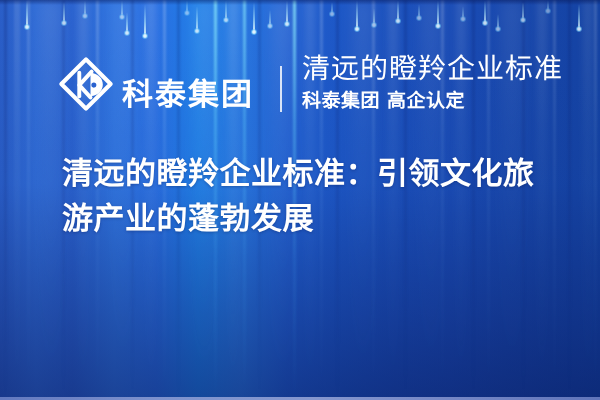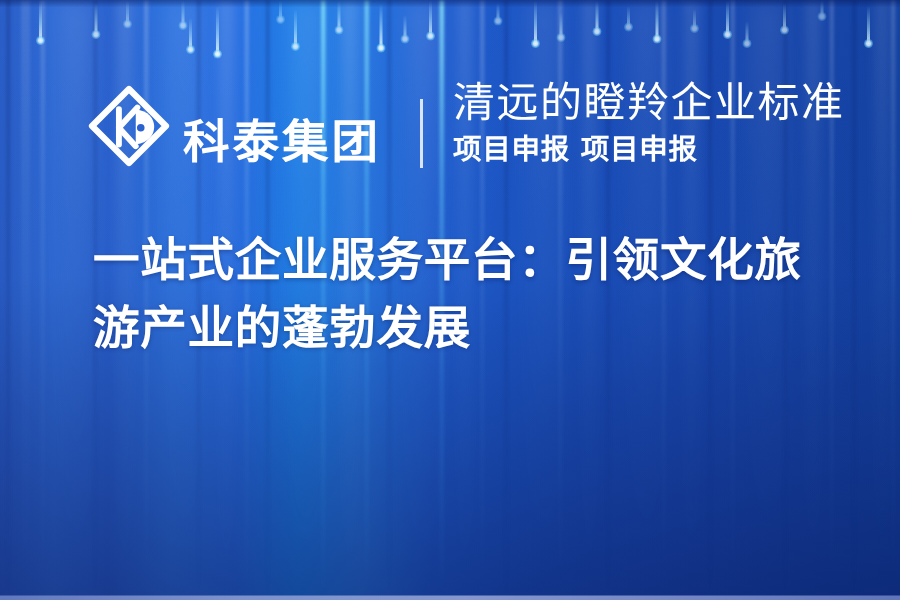--- a/index.html
+++ b/index.html
@@ -311,20 +311,20 @@
     </svg>
 
     <div class="logo-words">
       <div class="logo-cn">科泰集团</div>
     </div>
 
     <div class="divider"></div>
 
     <div class="slogan">
       <div class="slogan-main">清远的瞪羚企业标准</div>
-      <div class="slogan-sub">项目申报 项目申报</div>
+      <div class="slogan-sub">科泰集团 高企认定</div>
     </div>
   </div>
 
-  <div class="headline">一站式企业服务平台：引领文化旅游产业的蓬勃发展</div>
+  <div class="headline">清远的瞪羚企业标准：引领文化旅游产业的蓬勃发展</div>
 
   <div class="bottom-edge"></div>
 </div>
 
 </body></html>

